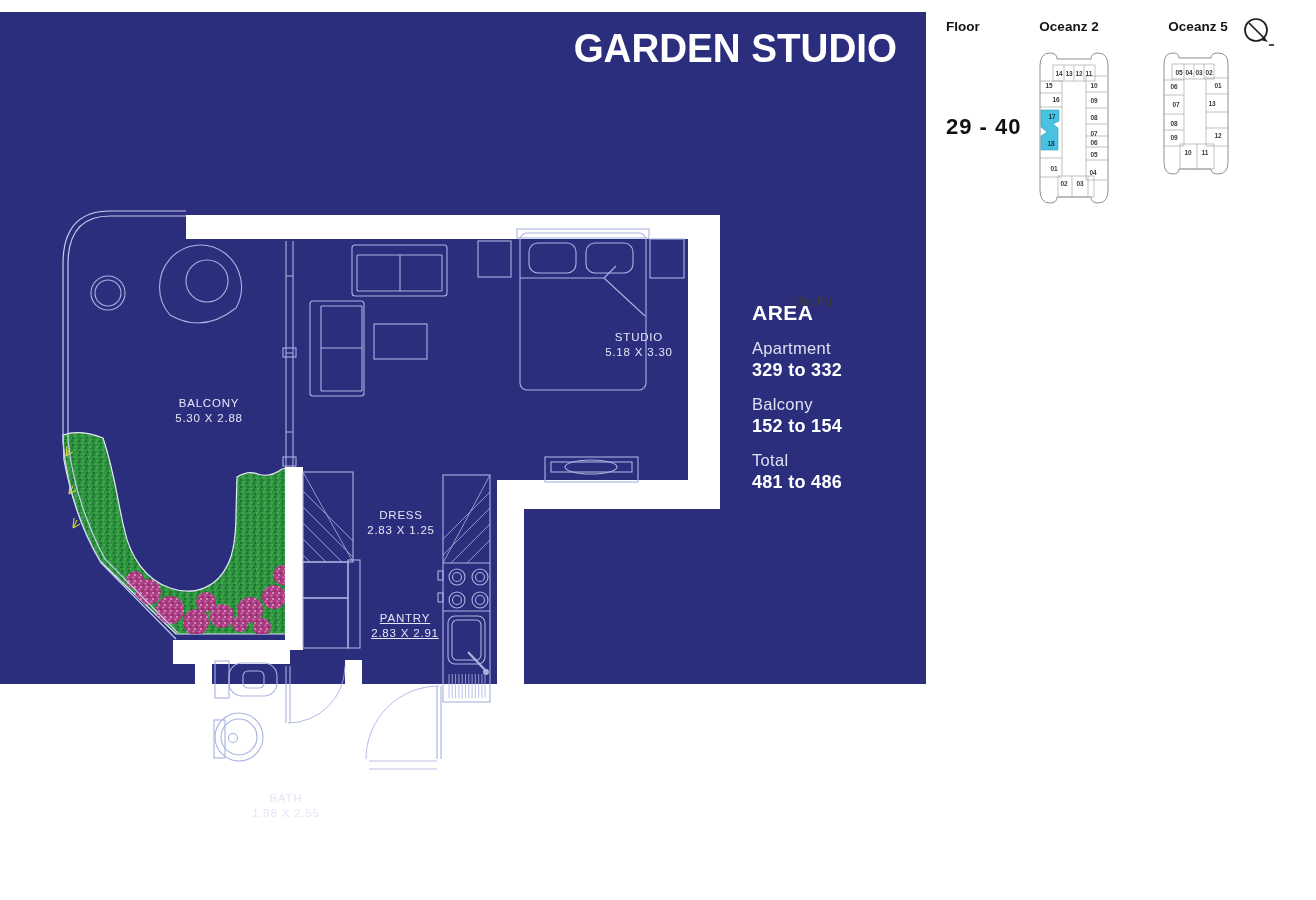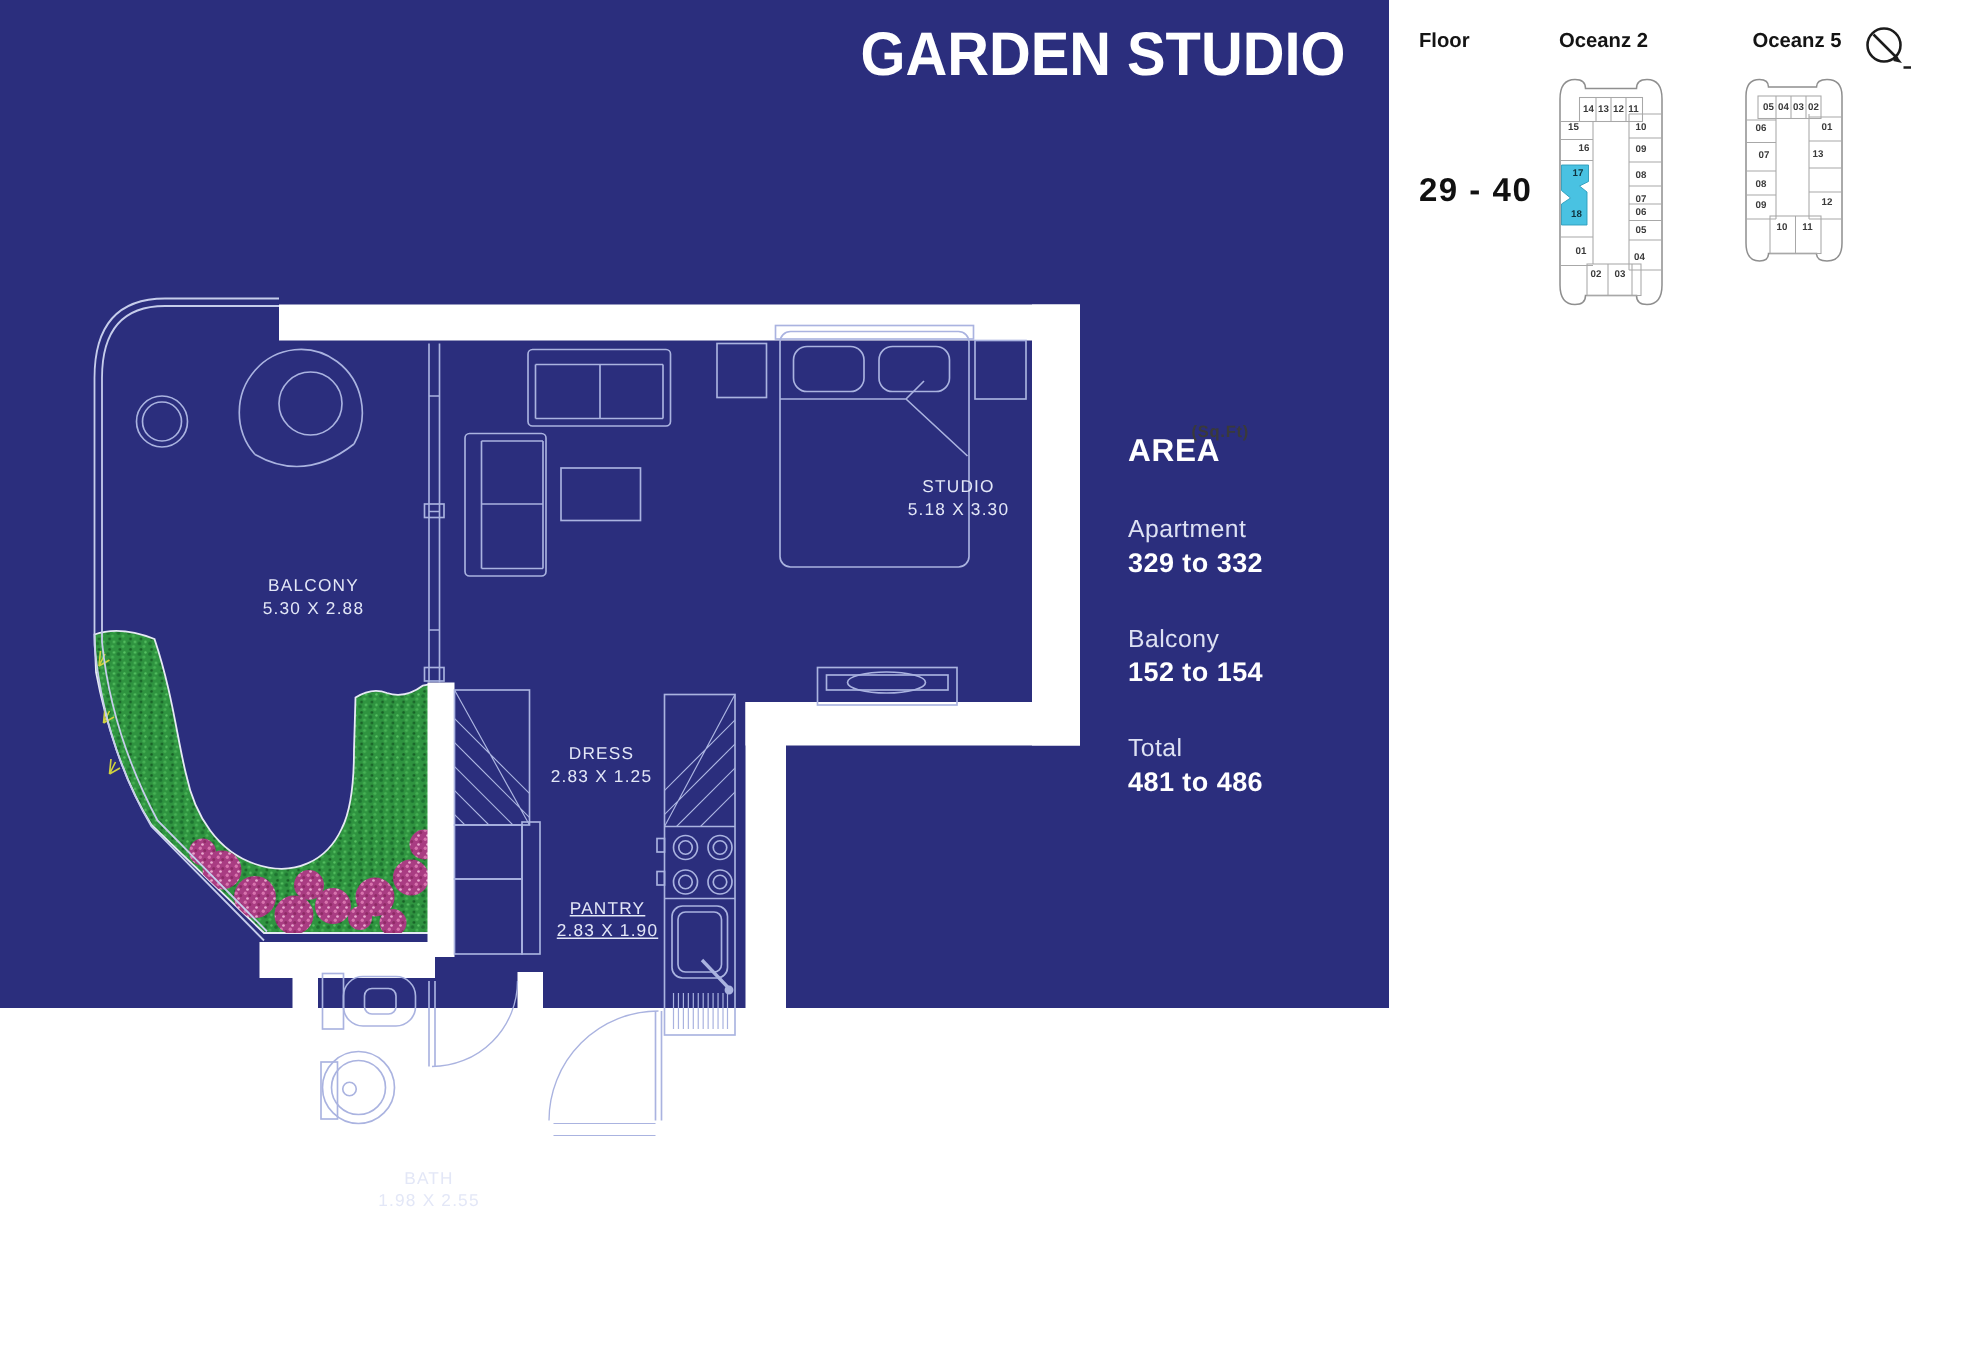--- a/index.html
+++ b/index.html
@@ -1,30 +1,30 @@
 <!DOCTYPE html>
 <html><head>
 <meta charset="utf-8">
 <style>
   html,body{margin:0;padding:0;background:#ffffff;}
   body{width:1316px;height:900px;position:relative;overflow:hidden;
        font-family:"Liberation Sans", sans-serif;}
   
-  .plan-area{position:absolute;left:0;top:0;width:926px;height:672px;background:#2b2e7d;}
+  .plan-area{position:absolute;left:0;top:12px;width:926px;height:672px;background:#2b2e7d;}
   .page-title{position:absolute;top:13px;right:29px;margin:0;color:#ffffff;
               font-size:41px;font-weight:700;letter-spacing:0px;white-space:nowrap;
               transform:scaleX(.94);transform-origin:right top;}
   .plan-svg{position:absolute;left:0;top:0;}
   .room-label{position:absolute;transform:translateX(-50%);text-align:center;
               color:#e3e7f7;font-size:11.5px;letter-spacing:.8px;line-height:15px;white-space:nowrap;}
   
   .area-block{position:absolute;left:752px;top:289px;color:#fff;}
   .area-heading{font-size:21px;font-weight:700;letter-spacing:.5px;}
   .area-heading .unit{font-size:11px;font-weight:700;}
-  .area-row{margin-top:31px;}
+  .area-row{margin-top:14px;}
   .area-row .lbl{font-size:16.5px;color:#dde1f3;font-weight:400;letter-spacing:.3px;}
   .area-row .val{font-size:18px;font-weight:700;margin-top:2px;letter-spacing:.3px;}
   
   .side-panel{position:absolute;left:926px;top:0;width:310px;height:900px;background:#ffffff;}
   .panel-label{position:absolute;font-size:13.5px;font-weight:700;color:#141414;white-space:nowrap;}
   .floor-label{left:20px;top:19px;}
   .tower-name-1{left:143px;top:19px;transform:translateX(-50%);}
   .tower-name-2{left:272px;top:19px;transform:translateX(-50%);}
   .floor-range{position:absolute;left:20px;top:114px;font-size:22px;font-weight:700;
                color:#111;letter-spacing:1px;}
@@ -237,21 +237,21 @@
   <div class="room-label" style="left:594px;top:318px;margin-left:45px;">
     <div>STUDIO</div>
     <div>5.18 X 3.30</div>
   </div>
   <div class="room-label" style="left:401px;top:496px;">
     <div>DRESS</div>
     <div>2.83 X 1.25</div>
   </div>
   <div class="room-label" style="left:405px;top:599px;text-decoration:underline;">
     <div>PANTRY</div>
-    <div>2.83 X 1.90</div>
+    <div>2.83 X 2.91</div>
   </div>
   <div class="room-label" style="left:286px;top:779px;">
     <div>BATH</div>
     <div>1.98 X 2.55</div>
   </div>
 
   <div class="area-block">
     <div class="area-heading">
       <span>AREA</span>
       <span class="unit">(Sq.Ft)</span>

